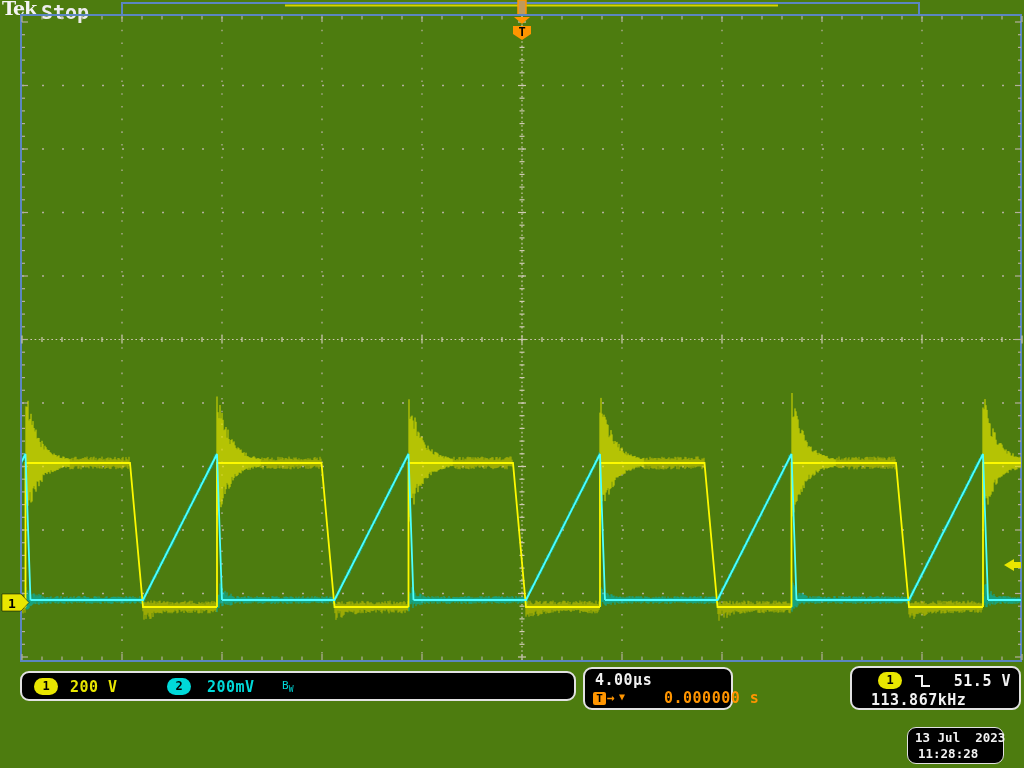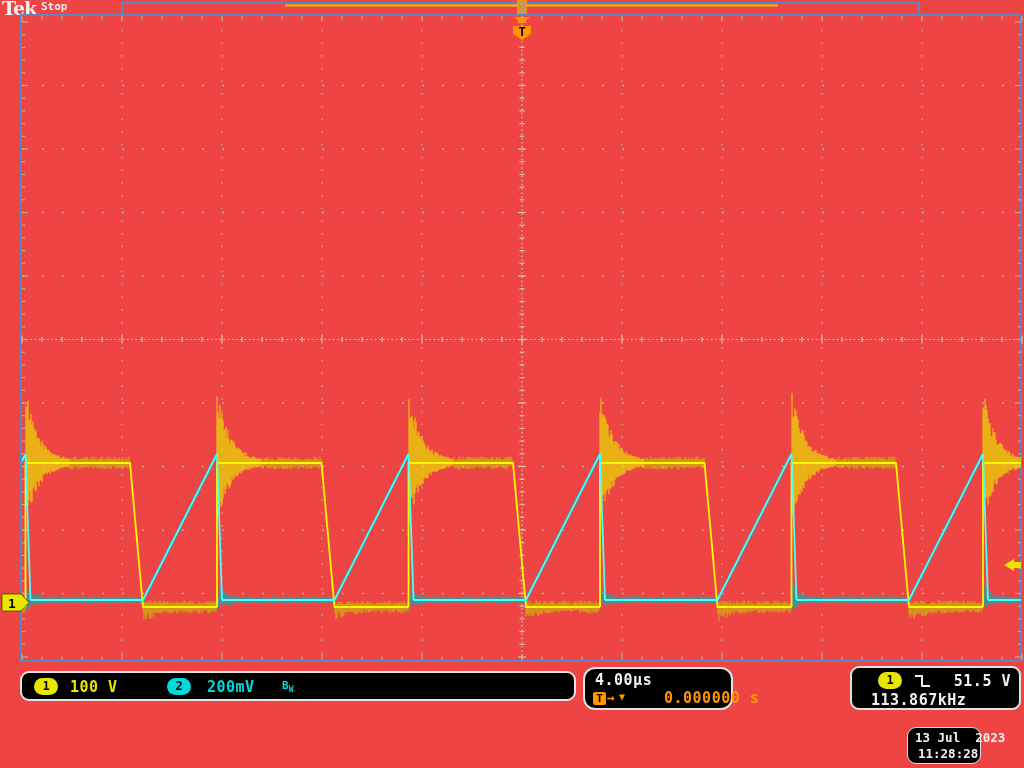--- a/index.html
+++ b/index.html
@@ -1,30 +1,30 @@
 <!DOCTYPE html>
 <html><head>
 <meta charset="utf-8">
 <style>
   html,body{margin:0;padding:0;background:#000;}
-  #screen{position:relative;width:1024px;height:768px;background:#ef4444;overflow:hidden;
+  #screen{position:relative;width:1024px;height:768px;background:#4d7c0f;overflow:hidden;
           font-family:"DejaVu Sans Mono","Liberation Mono",monospace;}
   .abs{position:absolute;}
   #tek-logo{left:2px;top:-3px;color:#f4f4f4;font-family:"DejaVu Serif","Liberation Serif",serif;
             font-weight:bold;font-size:19px;letter-spacing:-1px;}
-  #acq-status{left:41px;top:0px;color:#ececec;font-size:11px;font-weight:bold;}
+  #acq-status{left:41px;top:0px;color:#ececec;font-size:20px;font-weight:bold;}
   svg{position:absolute;left:0;top:0;}
   .rbox{position:absolute;background:#000;border:2px solid #e2e2e2;border-radius:9px;box-sizing:border-box;}
   .chbadge{position:absolute;width:24px;height:17px;border-radius:9px;color:#000;
            font-size:12px;font-weight:bold;text-align:center;line-height:17px;}
   .yel{color:#e9e600;} .cyn{color:#00d9d9;} .wht{color:#f2f2f2;} .org{color:#ff9500;}
   .rtxt{position:absolute;font-weight:bold;font-size:15px;letter-spacing:0.5px;white-space:pre;}
   .ticon{position:absolute;width:13px;height:13px;background:#ff9500;border-radius:2px;color:#000;
          font-size:11px;font-weight:bold;text-align:center;line-height:13px;}
-  .bw{font-size:11px;font-weight:bold;}
+  .bw{font-size:11px;font-weight:normal;}
   .bw sub{font-size:8px;}
 </style>
 </head>
 <body>
 
 <div id="screen">
 
   <div id="tek-logo" class="abs">Tek</div>
   <div id="acq-status" class="abs">Stop</div>
 
@@ -385,42 +385,42 @@
       </g>
       <polygon points="1004,565 1014,559 1014,562 1021,562 1021,568 1014,568 1014,571" fill="#e9e600"></polygon>
       <g>
         <polygon points="2,594 21,594 29,602.5 21,611 2,611" fill="#e9e600" stroke="#000" stroke-width="0.5"></polygon>
         <text x="12" y="607.5" text-anchor="middle" font-size="13" font-weight="bold" font-family="DejaVu Sans Mono, monospace" fill="#000">1</text>
       </g>
     </svg>
 
   <div class="rbox" style="left:20px;top:671px;width:556px;height:30px;">
     <div class="chbadge" style="left:12px;top:5px;background:#e9e600;">1</div>
-    <div class="rtxt yel" style="left:48px;top:5px;">100 V</div>
+    <div class="rtxt yel" style="left:48px;top:5px;">200 V</div>
     <div class="chbadge" style="left:145px;top:5px;background:#00d9d9;">2</div>
     <div class="rtxt cyn" style="left:185px;top:5px;">200mV</div>
     <div class="abs bw cyn" style="left:260px;top:6px;"><span>B</span><sub>W</sub></div>
   </div>
 
-  <div class="rbox" style="left:583px;top:667px;width:150px;height:43px;border-radius:12px;">
+  <div class="rbox" style="left:583px;top:667px;width:150px;height:43px;">
     <div class="rtxt wht" style="left:10px;top:2px;">4.00µs</div>
     <div class="ticon" style="left:8px;top:23px;">T</div>
     <div class="abs org" style="left:22px;top:21px;font-size:13px;font-weight:bold;">→</div>
     <div class="abs org" style="left:34px;top:22px;font-size:10px;">▼</div>
     <div class="rtxt org" style="left:46px;top:20px;margin-left:33px;">0.000000 s</div>
   </div>
 
 
   <div class="rbox" style="left:850px;top:666px;width:171px;height:44px;">
     <div class="chbadge" style="left:26px;top:4px;background:#e9e600;">1</div>
     <svg style="left:62px;top:5px;" width="18" height="16">
       <polyline points="1,3 8,3 8,13 16,13" fill="none" stroke="#f2f2f2" stroke-width="2"></polyline>
     </svg>
     <div class="rtxt wht" style="right:8px;top:4px;">51.5 V</div>
     <div class="rtxt wht" style="left:19px;top:23px;">113.867kHz</div>
   </div>
 
-  <div class="rbox" style="left:907px;top:727px;width:74px;height:37px;border-width:1.5px;">
+  <div class="rbox" style="left:907px;top:727px;width:97px;height:37px;border-width:1.5px;">
     <div class="abs wht" style="left:7px;top:2px;font-size:12.5px;font-weight:bold;white-space:pre;">13 Jul  2023</div>
     <div class="abs wht" style="left:10px;top:18px;font-size:12.5px;font-weight:bold;">11:28:28</div>
   </div>
 
 </div>
 
 </body></html>

